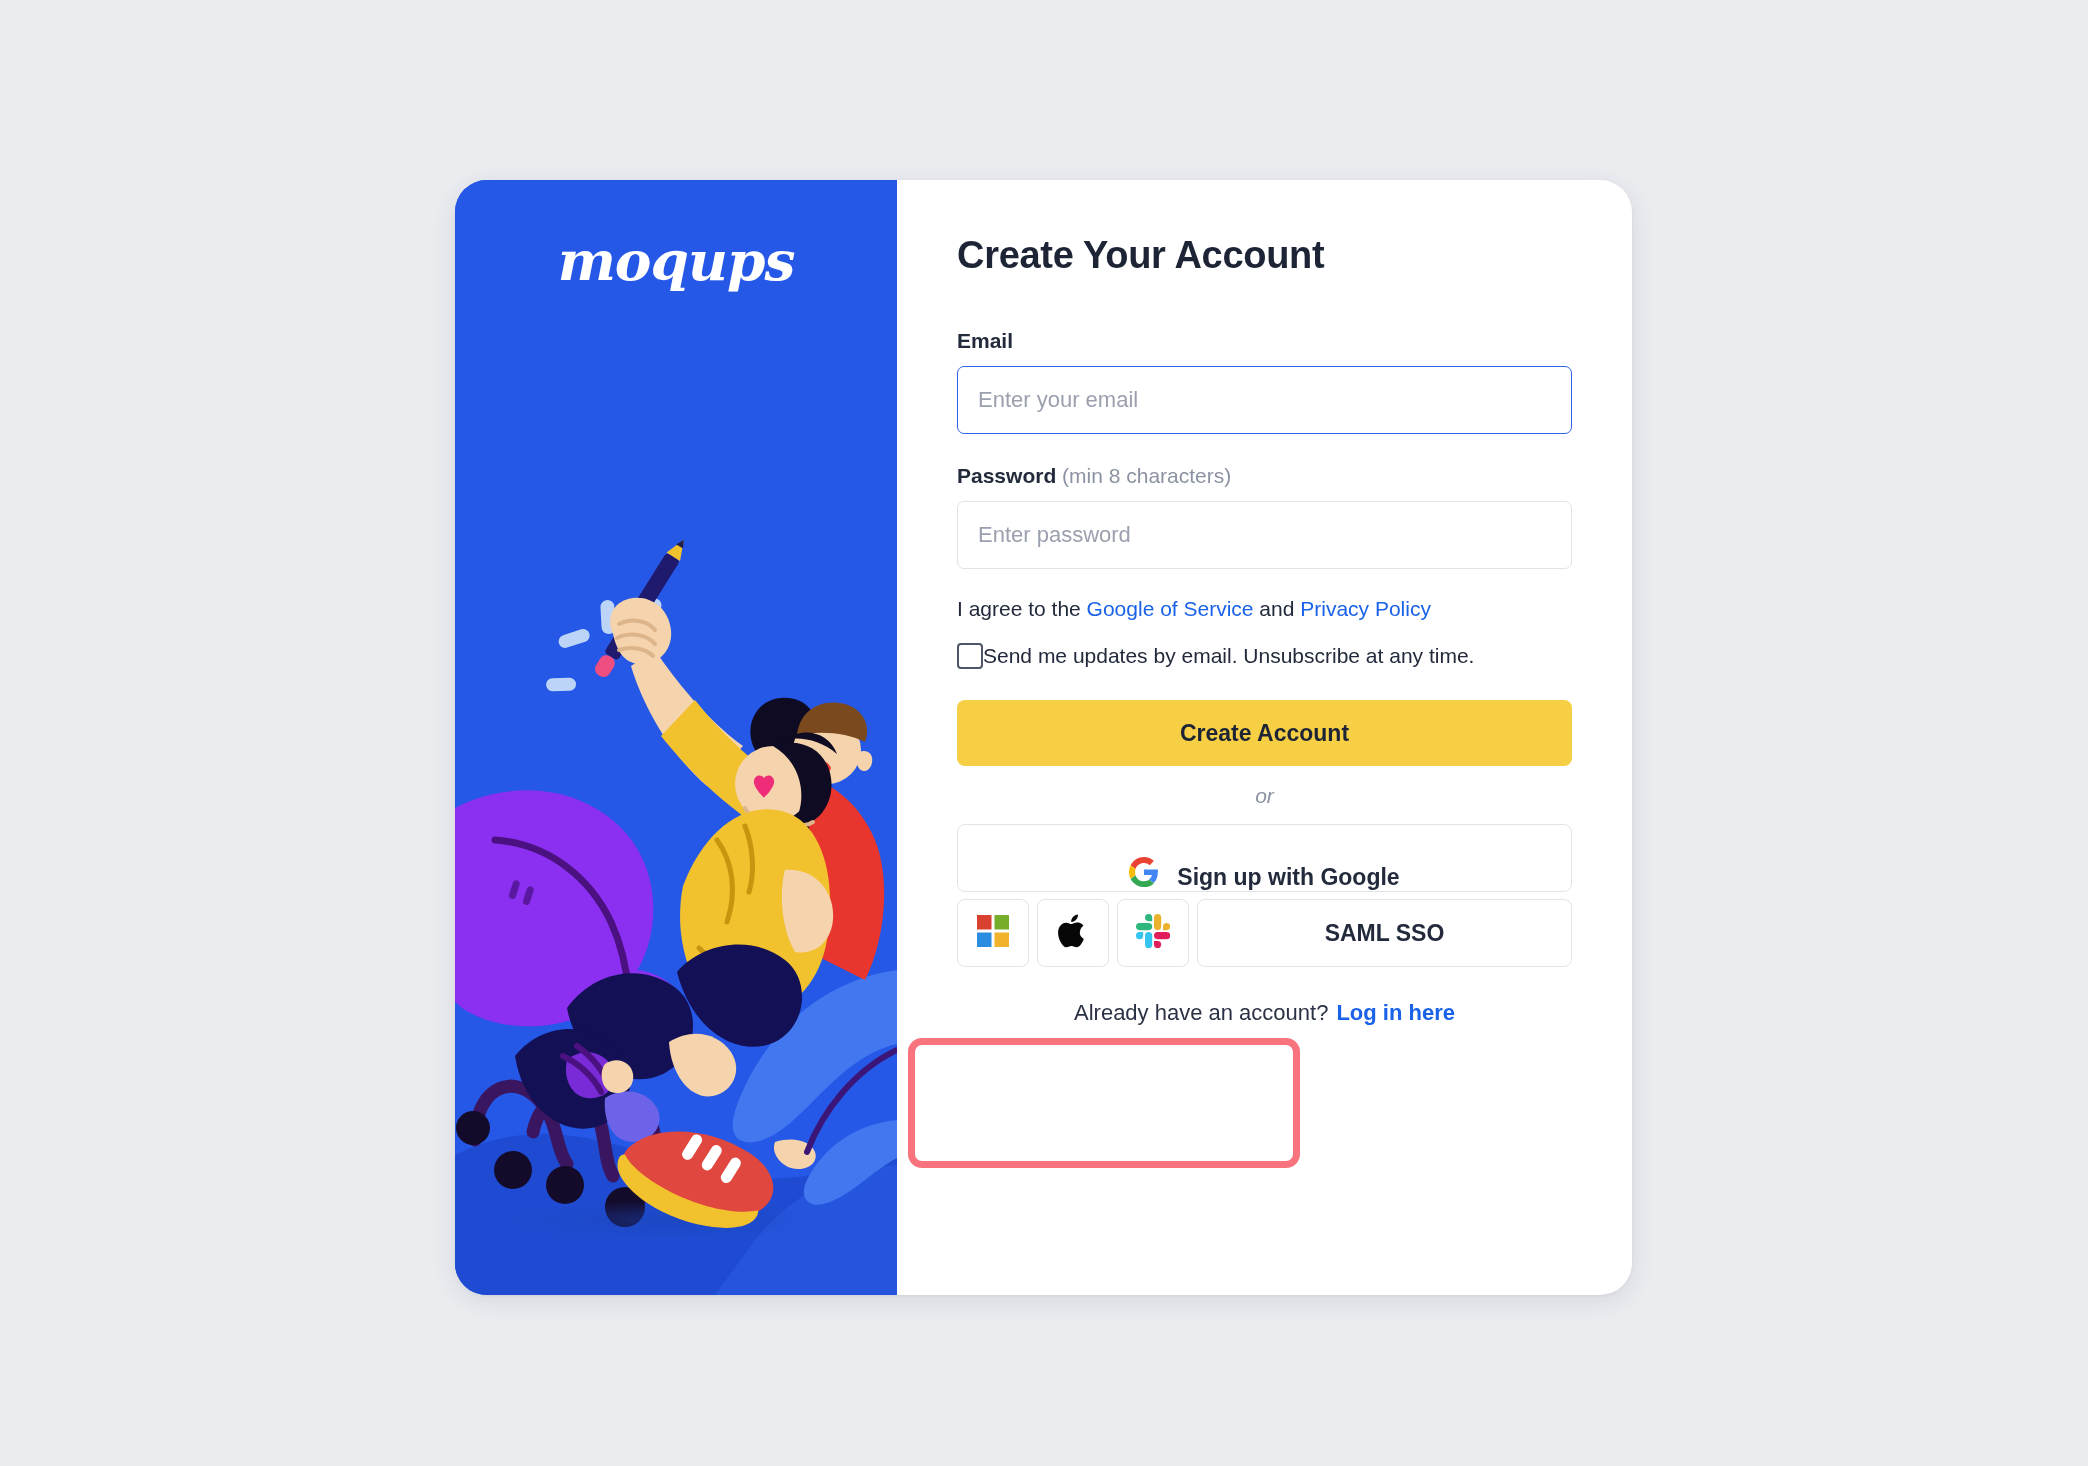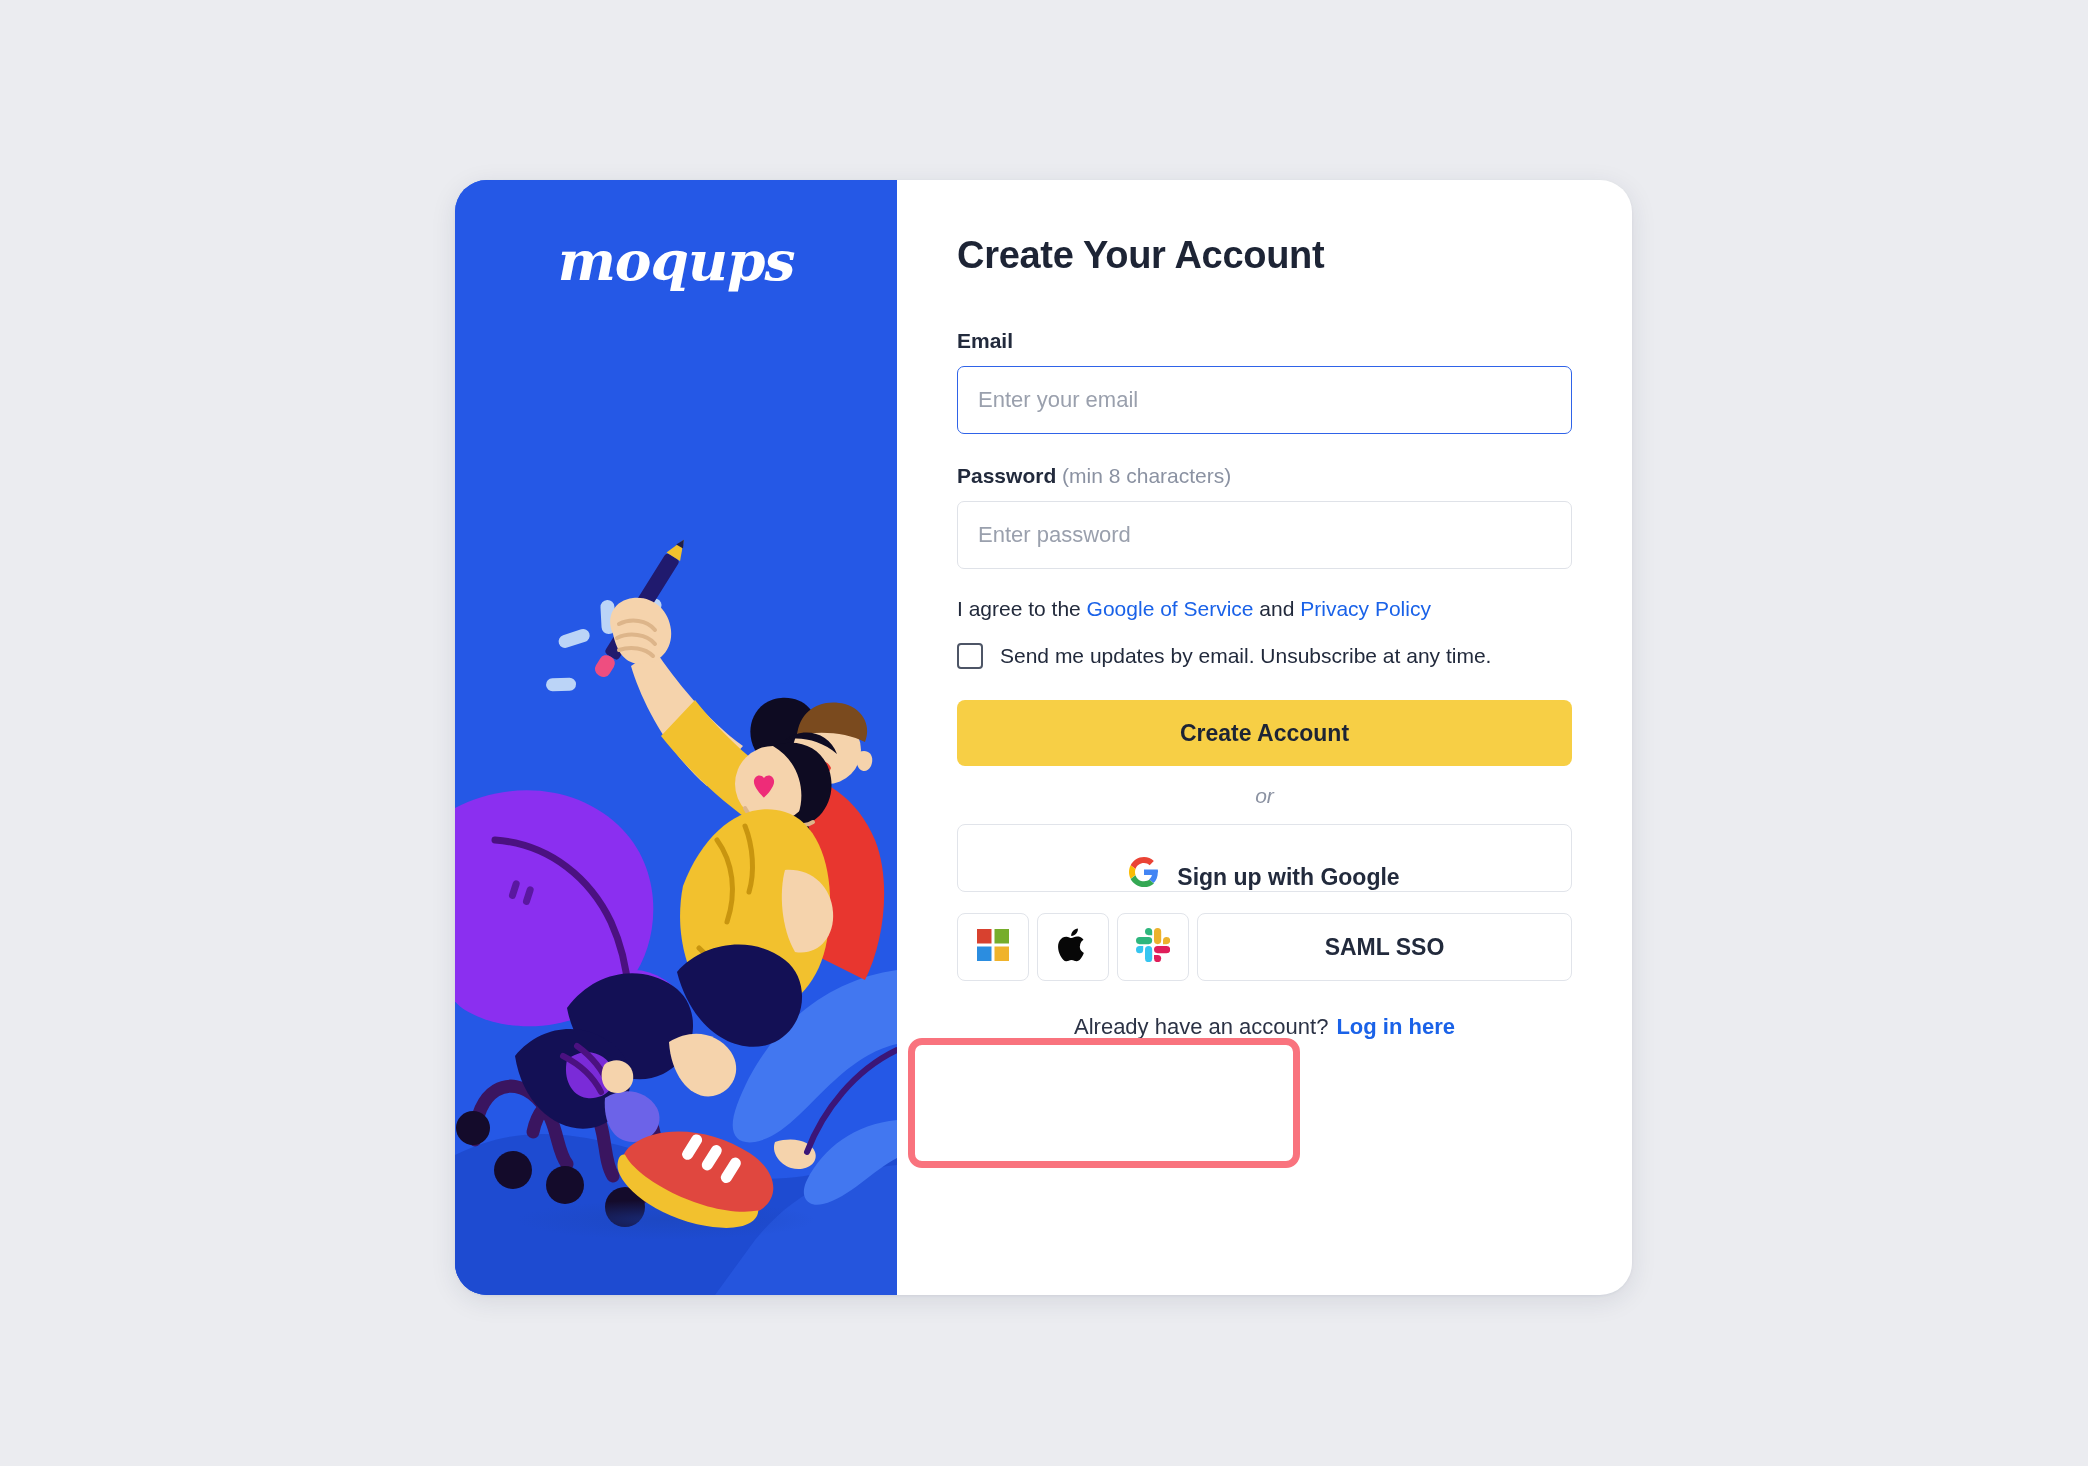--- a/index.html
+++ b/index.html
@@ -128,21 +128,20 @@
   .link {
     color: #1a62e8;
     text-decoration: none;
     cursor: pointer;
   }
 
   .checkbox-row {
     margin-top: 21px;
     display: flex;
     align-items: center;
-    gap: 17px;
   }
   .checkbox {
     width: 26px;
     height: 26px;
     flex: 0 0 26px;
     border: 2px solid #4d5566;
     border-radius: 4px;
     background: #fff;
     cursor: pointer;
     box-sizing: border-box;
@@ -190,21 +189,21 @@
     box-sizing: border-box;
   }
   .oauth-btn .label {
     font-size: 23px;
     font-weight: 700;
     color: #222a3c;
   }
 
   
   .provider-row {
-    margin-top: 21px;
+    margin-top: 7px;
     display: flex;
     align-items: center;
     gap: 8px;
   }
   .icon-btn {
     width: 72px;
     height: 68px;
     flex: 0 0 72px;
     border: 1.5px solid #e1e4ea;
     border-radius: 8px;

